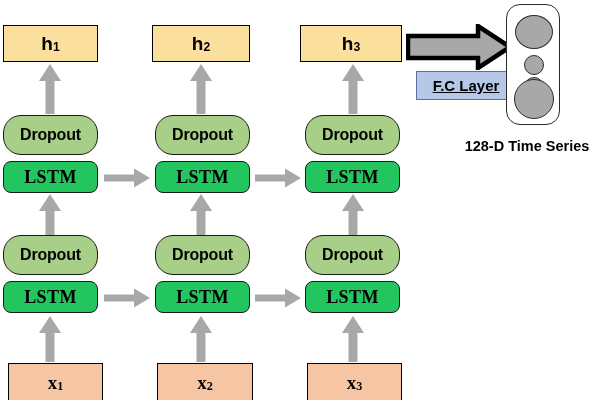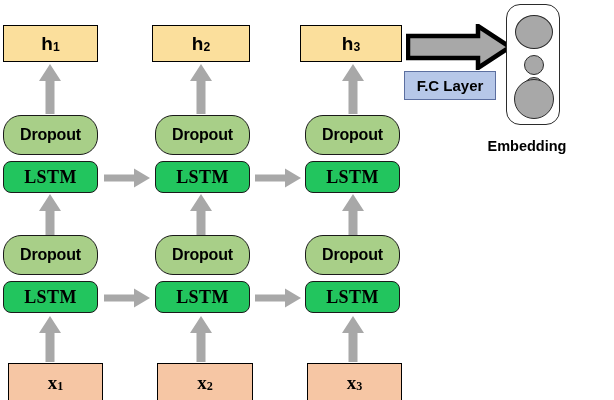--- a/index.html
+++ b/index.html
@@ -290,28 +290,28 @@
         <path d="M0 6.5 L30 6.5 L30 0.5 L46 10 L30 19.5 L30 13.5 L0 13.5 Z" fill="#a8a8a8"></path>
       </svg>
   </div>
 
   <div class="block-arrow">
     <svg width="106" height="46" viewBox="0 0 106 46">
       <path d="M2 12 L72 12 L72 2 L104 23 L72 44 L72 34 L2 34 Z" fill="#a8a8a8" stroke="#000000" stroke-width="4.5" stroke-linejoin="miter"></path>
     </svg>
   </div>
 
-  <div class="node node-fc" style="left:404px; top:71px; width:92px; height:29px;">
+  <div class="node node-fc" style="left:416px; top:71px; width:100px; height:29px;text-decoration:underline;">
     <span>F.C Layer</span>
   </div>
 
   <div class="capsule">
     <div class="dot" style="left:8px;  top:10px; width:38px; height:34px;"></div>
     <div class="dot" style="left:17px; top:50px; width:20px; height:20px;"></div>
     <div class="dot" style="left:17px; top:72px; width:20px; height:20px;"></div>
     <div class="dot" style="left:7px;  top:74px; width:40px; height:40px;"></div>
   </div>
 
   <div class="caption">
-    <div>Embedding</div>
+    <div>128-D Time Series</div>
   </div>
 
 </div>
 
 </body></html>

